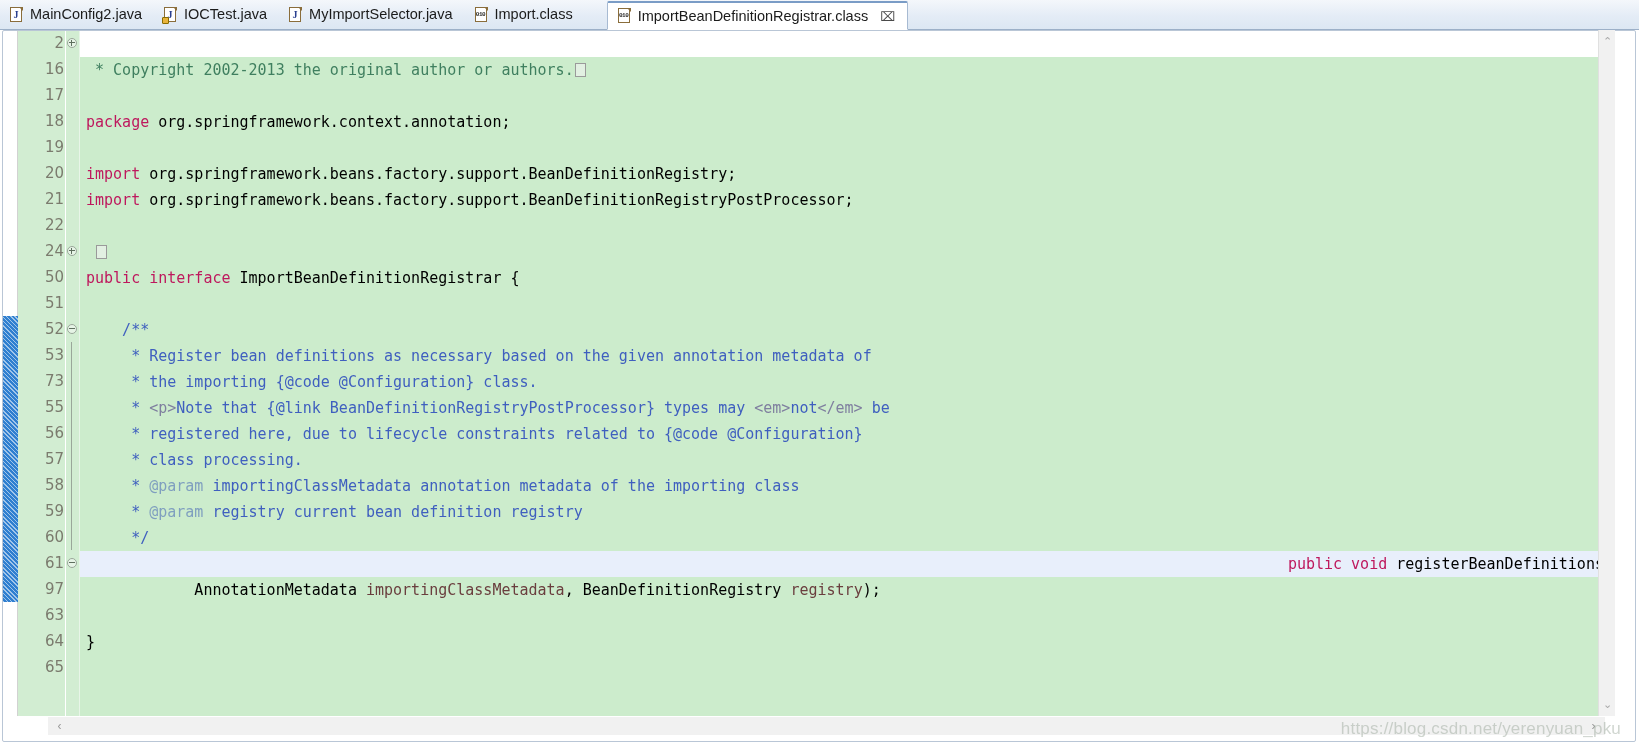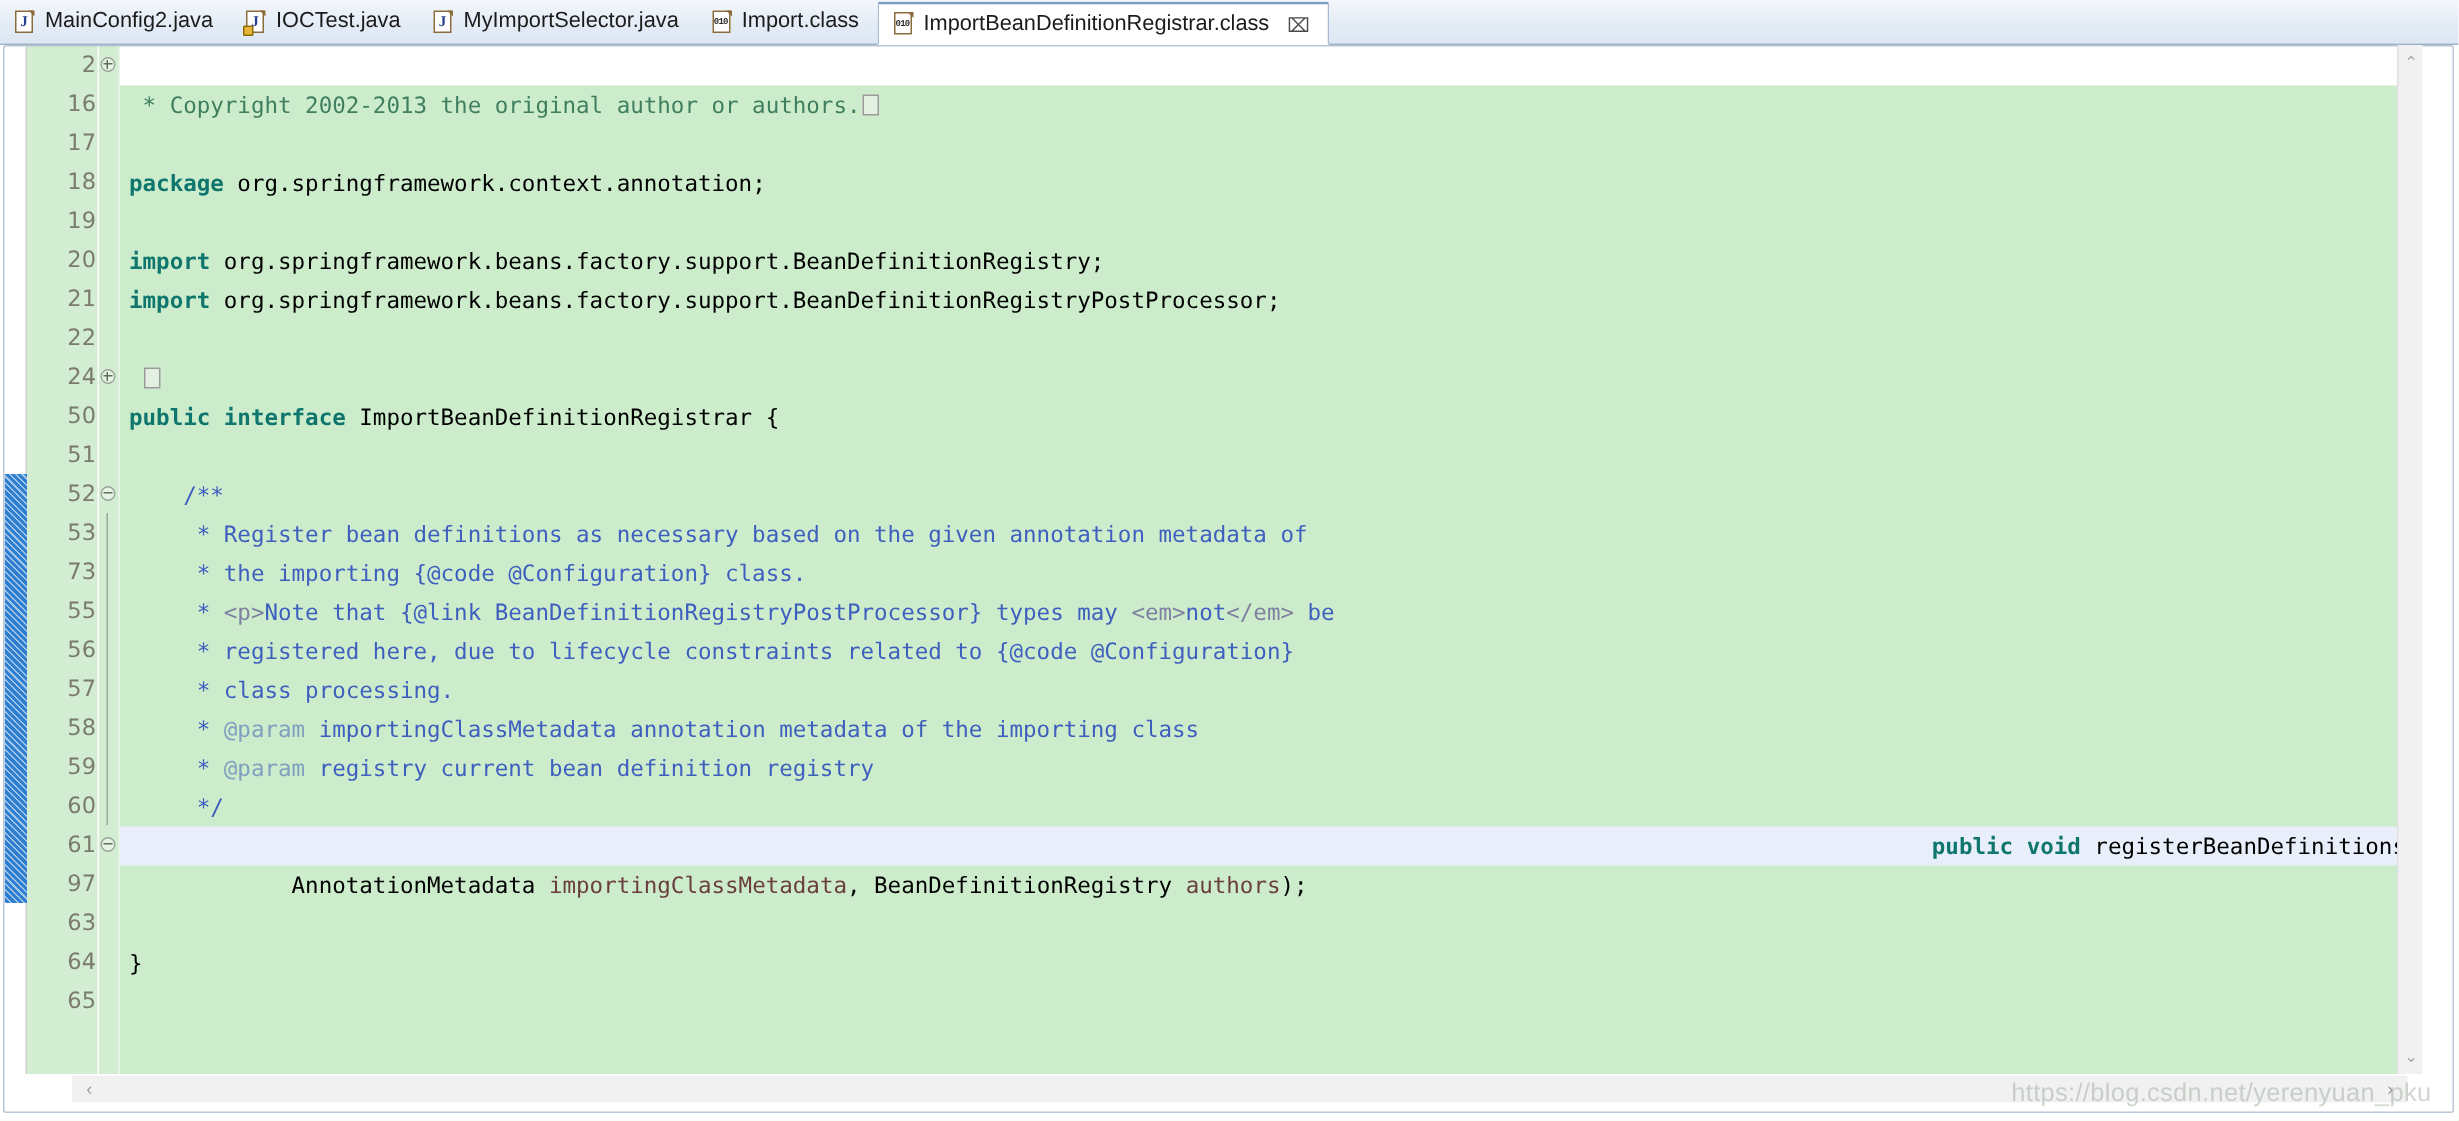--- a/index.html
+++ b/index.html
@@ -39,20 +39,21 @@
     background: transparent;
   }
   .tab.active {
     background: #ffffff;
     border: 1px solid #a7bad2;
     border-bottom: 1px solid #ffffff;
     border-top: 2px solid #7a9cc6;
     border-radius: 2px 2px 0 0;
     margin-bottom: -1px;
     z-index: 3;
+    margin-left: 22px;
   }
   .tab-label { line-height: 1; }
   .tab-close {
     font-size: 13px; color: #4a4a4a;
     margin-left: 6px; line-height: 1;
   }
 
   
   .ficon { position: relative; width: 15px; height: 16px; flex: 0 0 15px; }
   .ficon .sheet {
@@ -188,21 +189,21 @@
   .cline {
     height: 26px; line-height: 26px;
     white-space: pre;
     padding-left: 6px;
     box-sizing: border-box;
     color: #000000;
   }
   .cline.current { background: #e8effb; text-align: right; }
 
   
-  .kw      { color: #0f766e; font-weight: bold; }
+  .kw      { color: #be185d; font-weight: normal; }
   .cmt     { color: #3f7f5f; }
   .doc     { color: #3f5fbf; }
   .doctag  { color: #7f9fbf; }
   .dochtml { color: #7f7f9f; }
   .param   { color: #6a3e3e; text-align: center; }
   .plain   { color: #000000; }
   .foldbox {
     display: inline-block;
     width: 11px; height: 14px;
     border: 1px solid #9a9a9a;
@@ -457,21 +458,21 @@
           <div class="cline"><span class="doc">    /**</span></div>
           <div class="cline"><span class="doc">     * Register bean definitions as necessary based on the given annotation metadata of</span></div>
           <div class="cline"><span class="doc">     * the importing {@code @Configuration} class.</span></div>
           <div class="cline"><span class="doc">     * </span><span class="dochtml">&lt;p&gt;</span><span class="doc">Note that {@link BeanDefinitionRegistryPostProcessor} types may </span><span class="dochtml">&lt;em&gt;</span><span class="doc">not</span><span class="dochtml">&lt;/em&gt;</span><span class="doc"> be</span></div>
           <div class="cline"><span class="doc">     * registered here, due to lifecycle constraints related to {@code @Configuration}</span></div>
           <div class="cline"><span class="doc">     * class processing.</span></div>
           <div class="cline"><span class="doc">     * </span><span class="doctag">@param</span><span class="doc"> importingClassMetadata annotation metadata of the importing class</span></div>
           <div class="cline"><span class="doc">     * </span><span class="doctag">@param</span><span class="doc"> registry current bean definition registry</span></div>
           <div class="cline"><span class="doc">     */</span></div>
           <div class="cline current"><span class="plain">    </span><span class="kw">public void</span><span class="plain"> registerBeanDefinitions(</span></div>
-          <div class="cline"><span class="plain">            AnnotationMetadata </span><span class="param">importingClassMetadata</span><span class="plain">, BeanDefinitionRegistry </span><span class="param">authors</span><span class="plain">);</span></div>
+          <div class="cline"><span class="plain">            AnnotationMetadata </span><span class="param">importingClassMetadata</span><span class="plain">, BeanDefinitionRegistry </span><span class="param">registry</span><span class="plain">);</span></div>
           <div class="cline">&nbsp;</div>
           <div class="cline"><span class="plain">}</span></div>
           <div class="cline">&nbsp;</div>
         </div>
     </div>
   </div>
 
   <div class="frame-edge"></div>
 
   <div class="vscroll">

